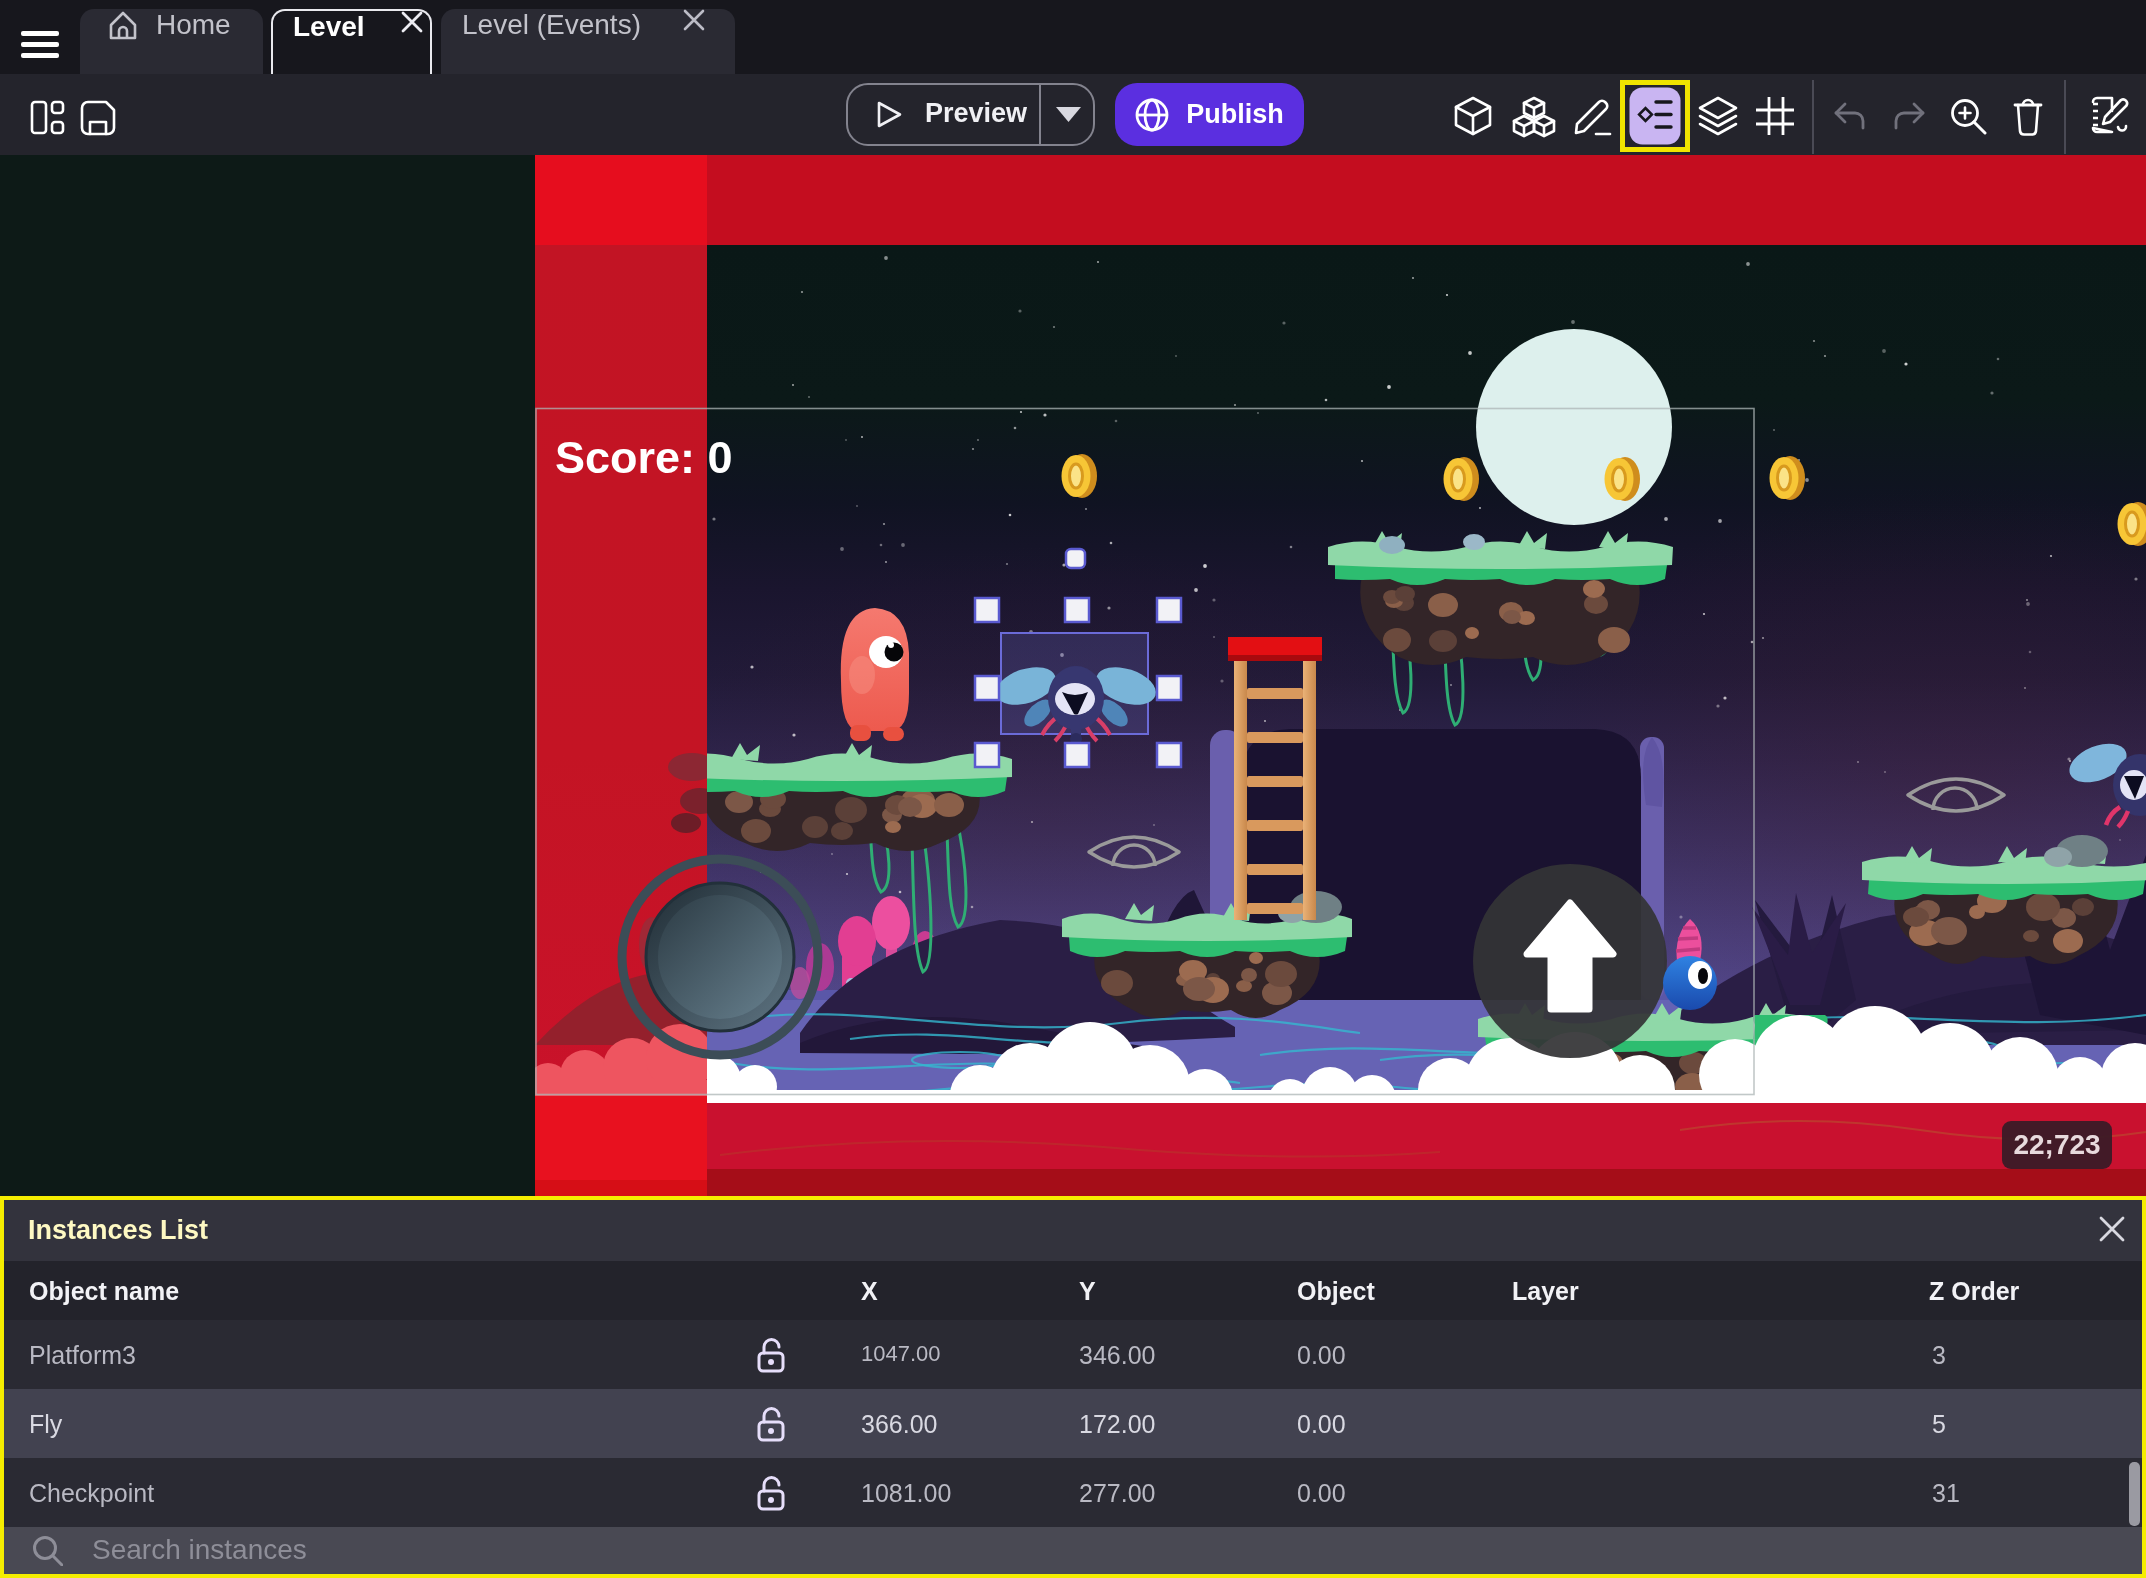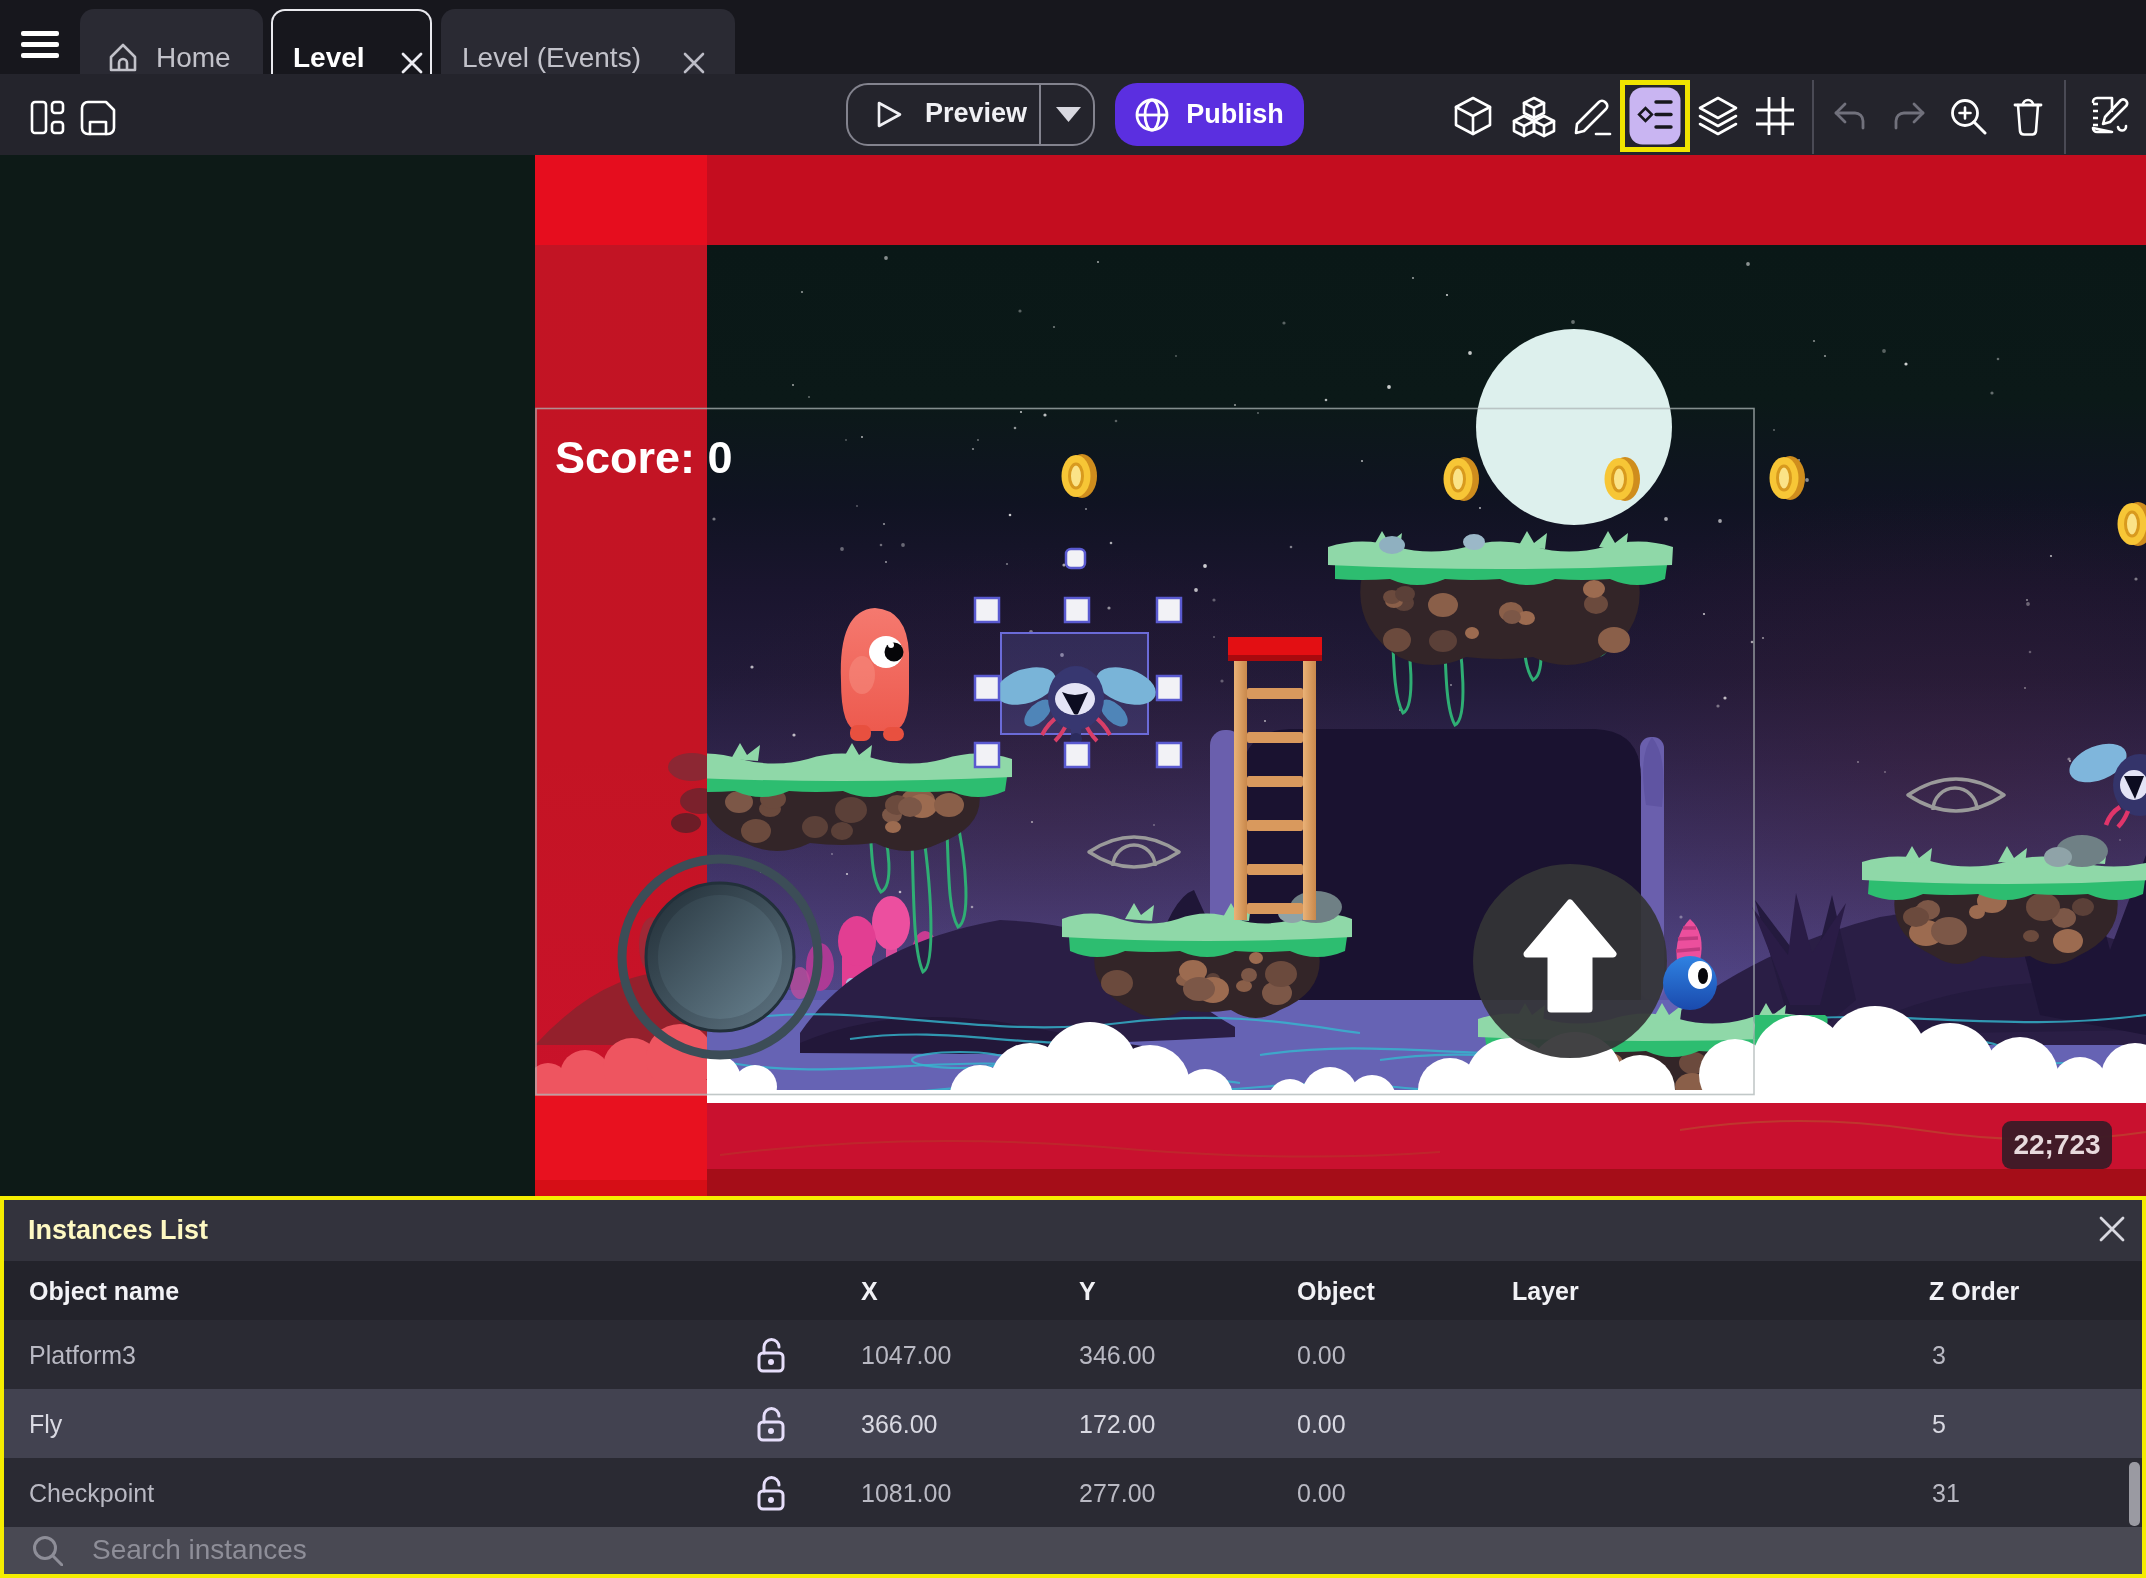--- a/index.html
+++ b/index.html
@@ -1,17 +1,17 @@
 <!DOCTYPE html>
 <html><head><meta charset="utf-8"><title>t</title><style>
 html,body{margin:0;padding:0;background:#17171d;}
 *{box-sizing:border-box;font-family:"Liberation Sans",sans-serif;}
 #root{position:relative;width:2146px;height:1578px;overflow:hidden;background:#17171d;}
 .tabbar{position:absolute;left:0;top:0;width:2146px;height:74px;background:#17171d;}
-.tab{position:absolute;top:9px;height:65px;border-radius:14px 14px 0 0;display:flex;align-items:flex-end;}
+.tab{position:absolute;top:9px;height:65px;border-radius:14px 14px 0 0;display:flex;align-items:flex-start;}
 .tab-home{left:80px;width:183px;background:#2a2a33;}
 .tab-level{left:271px;width:161px;background:#17171d;border:2px solid #e9e9ee;border-bottom:none;}
 .tab-events{left:441px;width:294px;background:#2a2a33;}
 .tabtxt{font-size:28px;color:#c2c2ca;}
 .toolbar{position:absolute;left:0;top:74px;width:2146px;height:81px;background:#24242c;}
 .canvas{position:absolute;left:0;top:155px;width:2146px;height:1041px;}
 .panel{position:absolute;left:0;top:1196px;width:2146px;height:382px;background:#f5ed00;}
 .panelin{position:absolute;left:4px;top:4px;width:2138px;height:374px;background:#33333d;}
 .prow{position:absolute;left:0;width:2138px;}
 .hamb{position:absolute;left:21px;top:31px;width:38px;height:27px;}
@@ -608,21 +608,21 @@
           <span style="position:absolute;left:1508px;top:16px;font-size:25px;font-weight:bold;color:#f2f2f6">Layer</span>
           <span style="position:absolute;left:1925px;top:16px;font-size:25px;font-weight:bold;color:#f2f2f6">Z Order</span>
         </div>
         <div class="prow" style="top:120px;height:69px;background:#2a2a33">
           <span style="position:absolute;left:25px;top:21px;font-size:25px;color:#b9b9c3">Platform3</span>
           <span style="position:absolute;left:751px;top:17px"><svg width="32" height="36" viewBox="0 0 32 36" style="" xmlns="http://www.w3.org/2000/svg">
               <rect x="4" y="16" width="24" height="18" rx="4" fill="none" stroke="#e6defa" stroke-width="3"></rect>
               <path d="M9,16 L9,10 a7.5,7.5 0 0 1 15,0" fill="none" stroke="#e6defa" stroke-width="3" stroke-linecap="round"></path>
               <circle cx="16" cy="25" r="3" fill="#e6defa"></circle>
             </svg></span>
-          <span style="position:absolute;left:857px;top:21px;font-size:25px;color:#b9b9c3">1047.00</span>
+          <span style="position:absolute;left:857px;top:21px;font-size:22px;color:#b9b9c3">1047.00</span>
           <span style="position:absolute;left:1075px;top:21px;font-size:25px;color:#b9b9c3">346.00</span>
           <span style="position:absolute;left:1293px;top:21px;font-size:25px;color:#b9b9c3">0.00</span>
           <span style="position:absolute;left:1928px;top:21px;font-size:25px;color:#b9b9c3">3</span>
         </div>
         <div class="prow" style="top:189px;height:69px;background:#424250">
           <span style="position:absolute;left:25px;top:21px;font-size:25px;color:#d9d9e2">Fly</span>
           <span style="position:absolute;left:751px;top:17px"><svg width="32" height="36" viewBox="0 0 32 36" style="" xmlns="http://www.w3.org/2000/svg">
               <rect x="4" y="16" width="24" height="18" rx="4" fill="none" stroke="#e6defa" stroke-width="3"></rect>
               <path d="M9,16 L9,10 a7.5,7.5 0 0 1 15,0" fill="none" stroke="#e6defa" stroke-width="3" stroke-linecap="round"></path>
               <circle cx="16" cy="25" r="3" fill="#e6defa"></circle>

